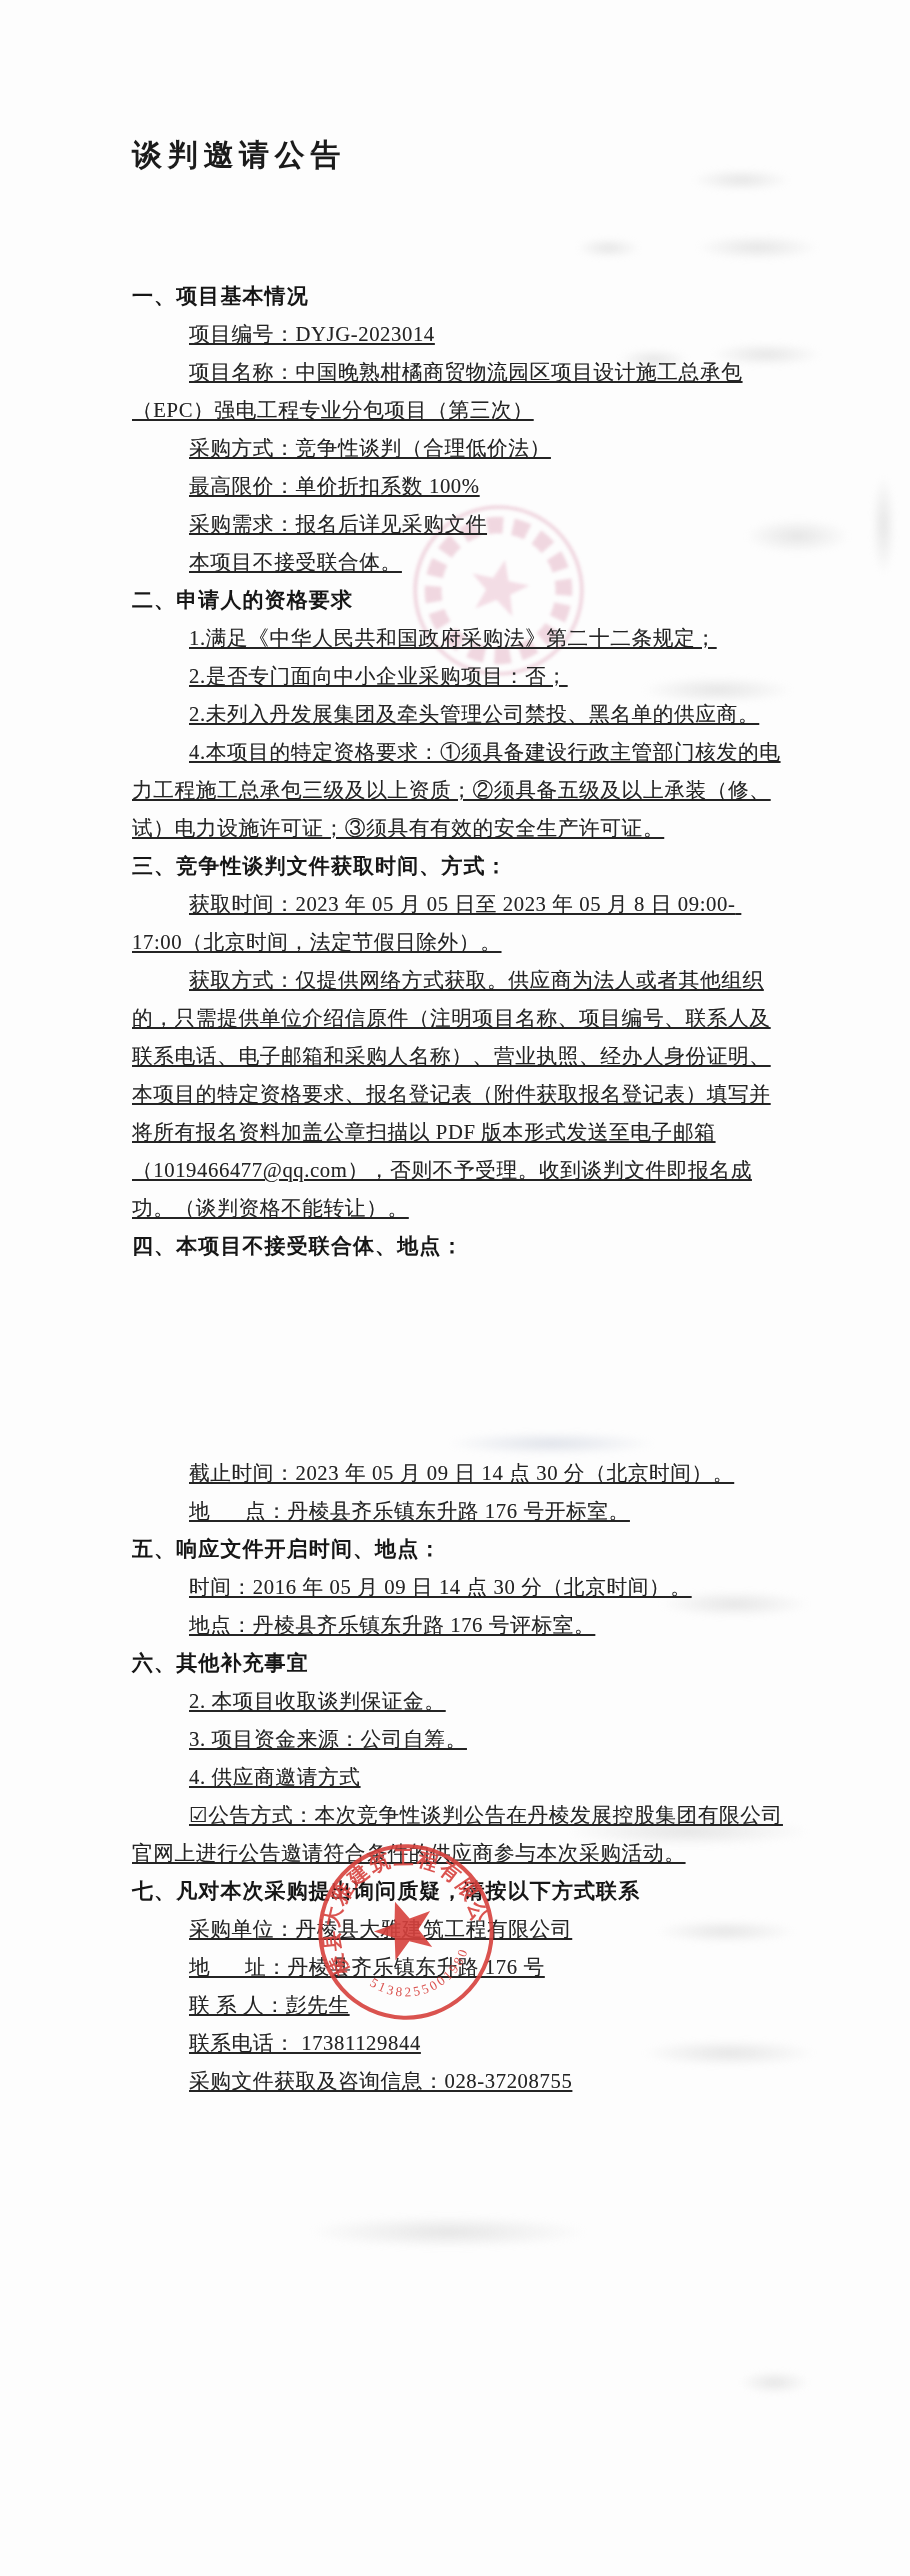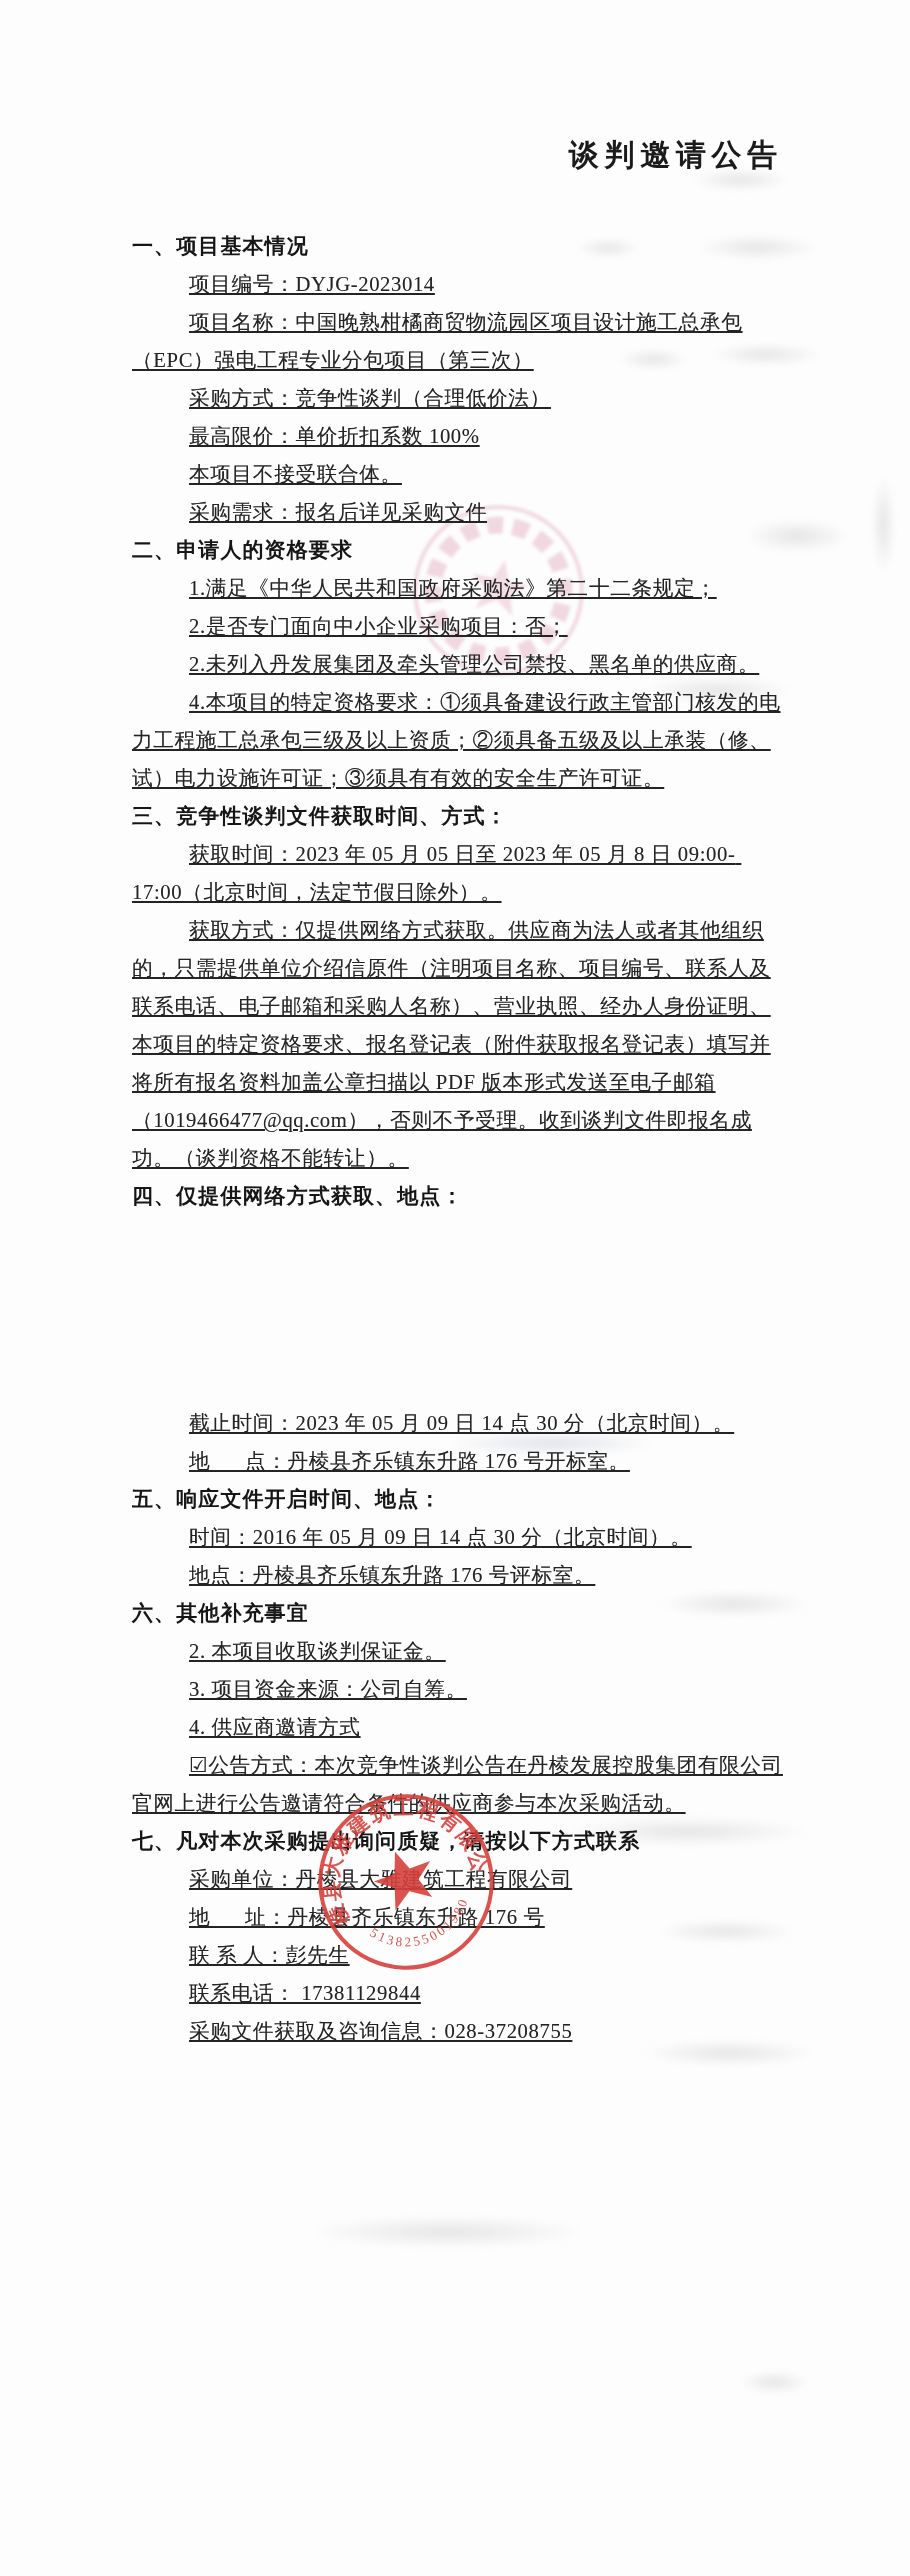--- a/index.html
+++ b/index.html
@@ -2,21 +2,21 @@
 <html style="font-size:9.2px"><head>
 <meta charset="utf-8">
 <style>
   html,body{margin:0;padding:0;background:#f2f2f2;}
   .page{
     position:relative;width:911px;height:2576px;background:#fdfdfd;
     overflow:hidden;font-family:"Liberation Serif","DejaVu Serif",serif;color:#242424;
   }
   .content{position:absolute;left:132px;top:0;width:651px;}
   .doc-title{
-    margin:135px 0 51px 0;text-align:right;font-size:30px;font-weight:bold;
+    margin:135px 0 101px 0;text-align:left;font-size:30px;font-weight:bold;
     letter-spacing:5.7px;color:#1b1b1b;position:relative;z-index:1;
   }
   h2,p{margin:0;}
   .sec-heading{
     font-family:"Liberation Sans","DejaVu Sans",sans-serif;font-size:21px;font-weight:bold;
     line-height:38px;color:#161616;letter-spacing:1.1px;position:relative;z-index:1;
   }
   .doc-line{
     font-size:20.7px;line-height:38px;text-indent:57px;white-space:pre-wrap;
     letter-spacing:0.6px;position:relative;z-index:1;text-shadow:0 0 0.6px rgba(0,0,0,.28);text-decoration:underline;
@@ -69,40 +69,40 @@
         <polygon fill="#ecc3d2" points="160,104 174,140 212,140 182,163 194,200 160,177 126,200 138,163 108,140 146,140"></polygon>
       </svg>
     </div>
 
     <section>
       <h2 class="sec-heading">一、项目基本情况</h2>
       <p class="doc-line">项目编号：DYJG-2023014</p>
       <p class="doc-line">项目名称：中国晚熟柑橘商贸物流园区项目设计施工总承包（EPC）强电工程专业分包项目（第三次）</p>
       <p class="doc-line">采购方式：竞争性谈判（合理低价法）</p>
       <p class="doc-line">最高限价：单价折扣系数 100%</p>
+      <p class="doc-line">采购需求：报名后详见采购文件</p>
       <p class="doc-line">本项目不接受联合体。</p>
-      <p class="doc-line">采购需求：报名后详见采购文件</p>
     </section>
 
     <section>
       <h2 class="sec-heading">二、申请人的资格要求</h2>
       <p class="doc-line">1.满足《中华人民共和国政府采购法》第二十二条规定；</p>
       <p class="doc-line">2.是否专门面向中小企业采购项目：否；</p>
       <p class="doc-line">2.未列入丹发展集团及牵头管理公司禁投、黑名单的供应商。</p>
       <p class="doc-line">4.本项目的特定资格要求：①须具备建设行政主管部门核发的电力工程施工总承包三级及以上资质；②须具备五级及以上承装（修、试）电力设施许可证；③须具有有效的安全生产许可证。</p>
     </section>
 
     <section>
       <h2 class="sec-heading">三、竞争性谈判文件获取时间、方式：</h2>
       <p class="doc-line">获取时间：2023 年 05 月 05 日至 2023 年 05 月 8 日 09:00- 17:00（北京时间，法定节假日除外）。</p>
       <p class="doc-line">获取方式：仅提供网络方式获取。供应商为法人或者其他组织的，只需提供单位介绍信原件（注明项目名称、项目编号、联系人及联系电话、电子邮箱和采购人名称）、营业执照、经办人身份证明、本项目的特定资格要求、报名登记表（附件获取报名登记表）填写并将所有报名资料加盖公章扫描以 PDF 版本形式发送至电子邮箱（1019466477@qq.com），否则不予受理。收到谈判文件即报名成功。（谈判资格不能转让）。</p>
     </section>
 
     <section>
-      <h2 class="sec-heading">四、仅提供网络方式获取、地点：</h2>
+      <h2 class="sec-heading">四、本项目不接受联合体、地点：</h2>
       <div class="gap-large"></div>
       <p class="doc-line">截止时间：2023 年 05 月 09 日 14 点 30 分（北京时间）。</p>
       <p class="doc-line">地      点：丹棱县齐乐镇东升路 176 号开标室。</p>
     </section>
 
     <section>
       <h2 class="sec-heading">五、响应文件开启时间、地点：</h2>
       <p class="doc-line">时间：2016 年 05 月 09 日 14 点 30 分（北京时间）。</p>
       <p class="doc-line">地点：丹棱县齐乐镇东升路 176 号评标室。</p>
     </section>

